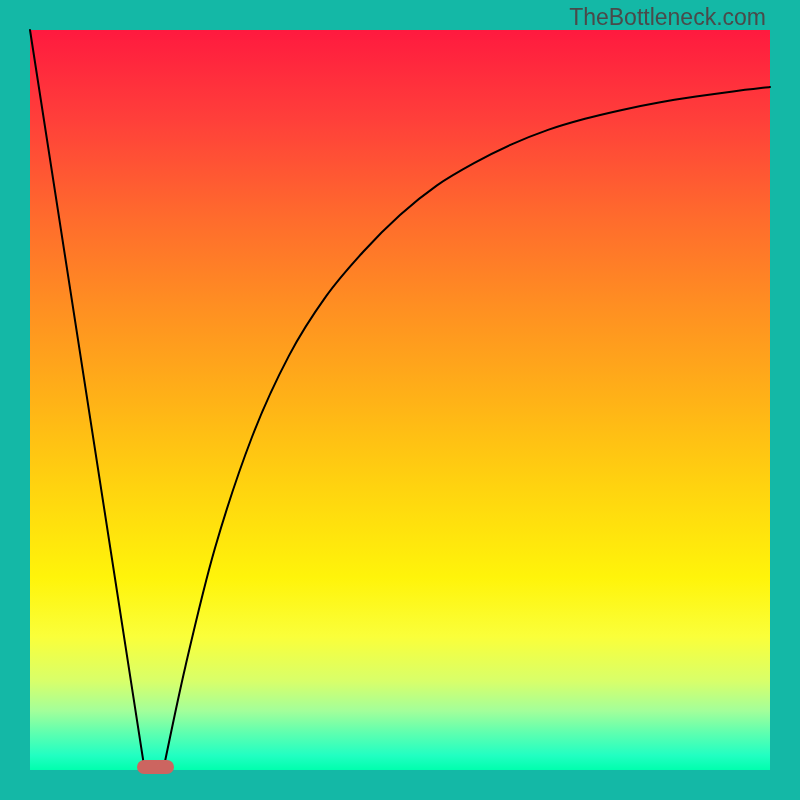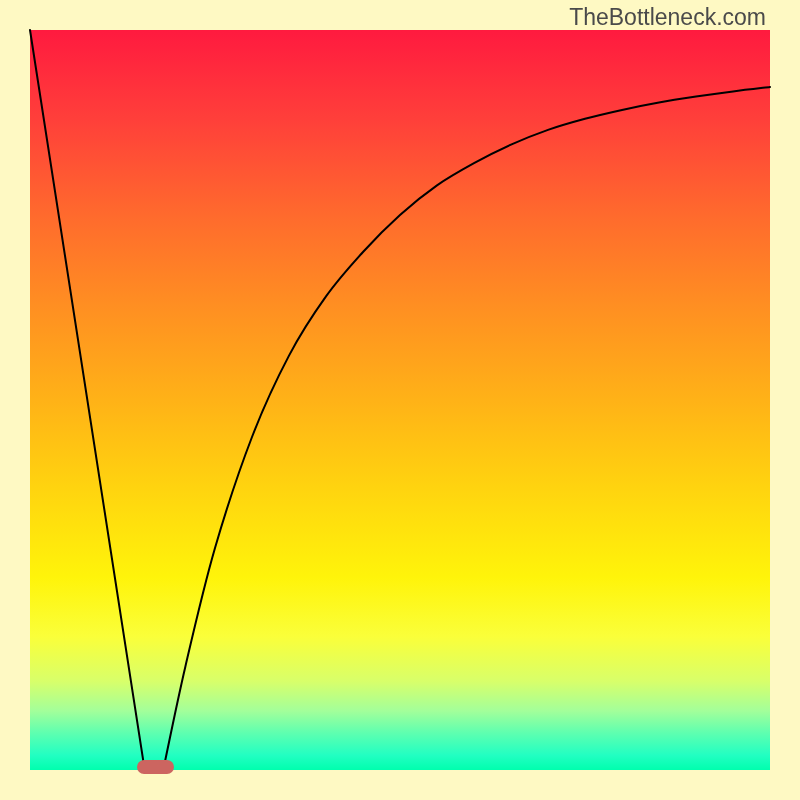--- a/index.html
+++ b/index.html
@@ -8,21 +8,21 @@
     width: 800px;
     height: 800px;
     overflow: hidden;
     background: #000;
     font-family: Arial, Helvetica, sans-serif;
   }
   .chart-container {
     position: relative;
     width: 800px;
     height: 800px;
-    background: #fef9c3;
+    background: #14b8a6;
   }
   .plot-area {
     position: absolute;
     left: 30px;
     top: 30px;
     width: 740px;
     height: 740px;
     background: linear-gradient(to bottom,
       #ff1a3f 0%,
       #ff3f3a 12%,

